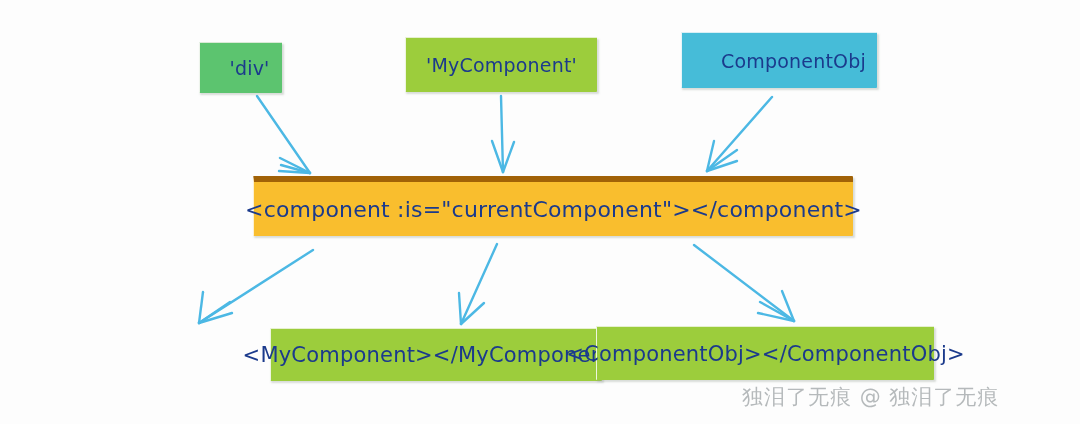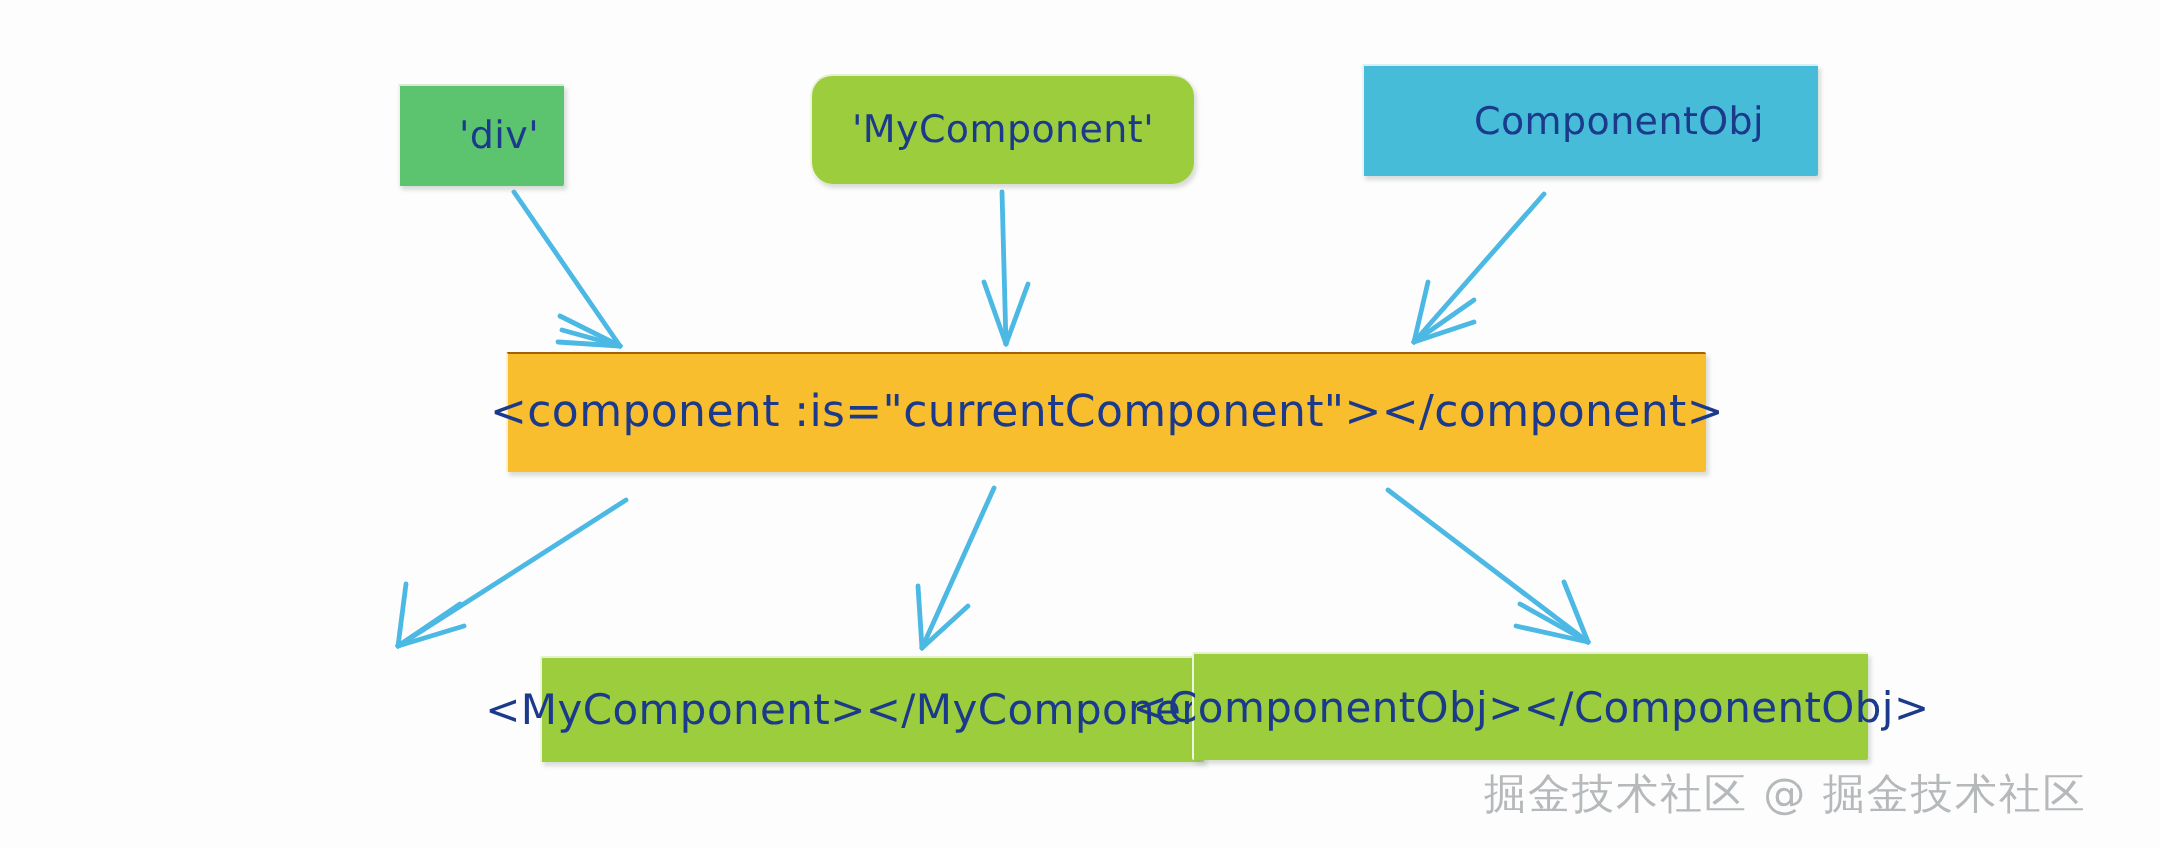--- a/index.html
+++ b/index.html
@@ -49,27 +49,27 @@
     border-top: 1px solid #e6f0cf;
     border-left: 1px solid #eef5df;
   }
   .node-cyan {
     background: #46bcd8;
     border-top: 1px solid #d8eff5;
     border-left: 1px solid #e7f5f9;
   }
   .node-orange {
     background: #f9be2e;
-    border-top: 1px solid #a16207;
+    border-top: 6px solid #a16207;
     border-left: 1px solid #fdf0cf;
   }
   
   #node-div-literal      { left: 199px; top: 42px;  width: 83px;  height: 51px;  font-size: 19px; }
-  #node-mycomponent-lit  { left: 405px; top: 37px;  width: 192px; height: 55px;  font-size: 19px; border-radius: 11px; }
-  #node-componentobj-lit { left: 681px; top: 32px;  width: 228px; height: 56px;  font-size: 19px; padding-left: 28px; }
+  #node-mycomponent-lit  { left: 405px; top: 37px;  width: 192px; height: 55px;  font-size: 19px; }
+  #node-componentobj-lit { left: 681px; top: 32px;  width: 196px; height: 56px;  font-size: 19px; padding-left: 28px; }
   #node-component-tag    { left: 253px; top: 176px; width: 600px; height: 60px;  font-size: 22px; }
   #node-div-output       { left: 97px;  top: 330px; width: 165px; height: 50px;  font-size: 21px; }
   #node-mycomponent-out  { left: 270px; top: 328px; width: 332px; height: 53px;  font-size: 21px; }
   #node-componentobj-out { left: 596px; top: 326px; width: 338px; height: 54px;  font-size: 21px; }
 
   #watermark {
     position: absolute;
     left: 742px;
     top: 383px;
     font-size: 21px;
@@ -137,15 +137,15 @@
 
   <div class="node node-cyan" id="node-componentobj-lit">ComponentObj</div>
 
   <div class="node node-orange" id="node-component-tag">&lt;component :is="currentComponent"&gt;&lt;/component&gt;</div>
 
 
   <div class="node node-lime" id="node-mycomponent-out">&lt;MyComponent&gt;&lt;/MyComponent&gt;</div>
 
   <div class="node node-lime" id="node-componentobj-out">&lt;ComponentObj&gt;&lt;/ComponentObj&gt;</div>
 
-  <div id="watermark">掘金技术社区 @ 掘金技术社区</div>
+  <div id="watermark">独泪了无痕 @ 独泪了无痕</div>
 
 </div>
 
 </body></html>

